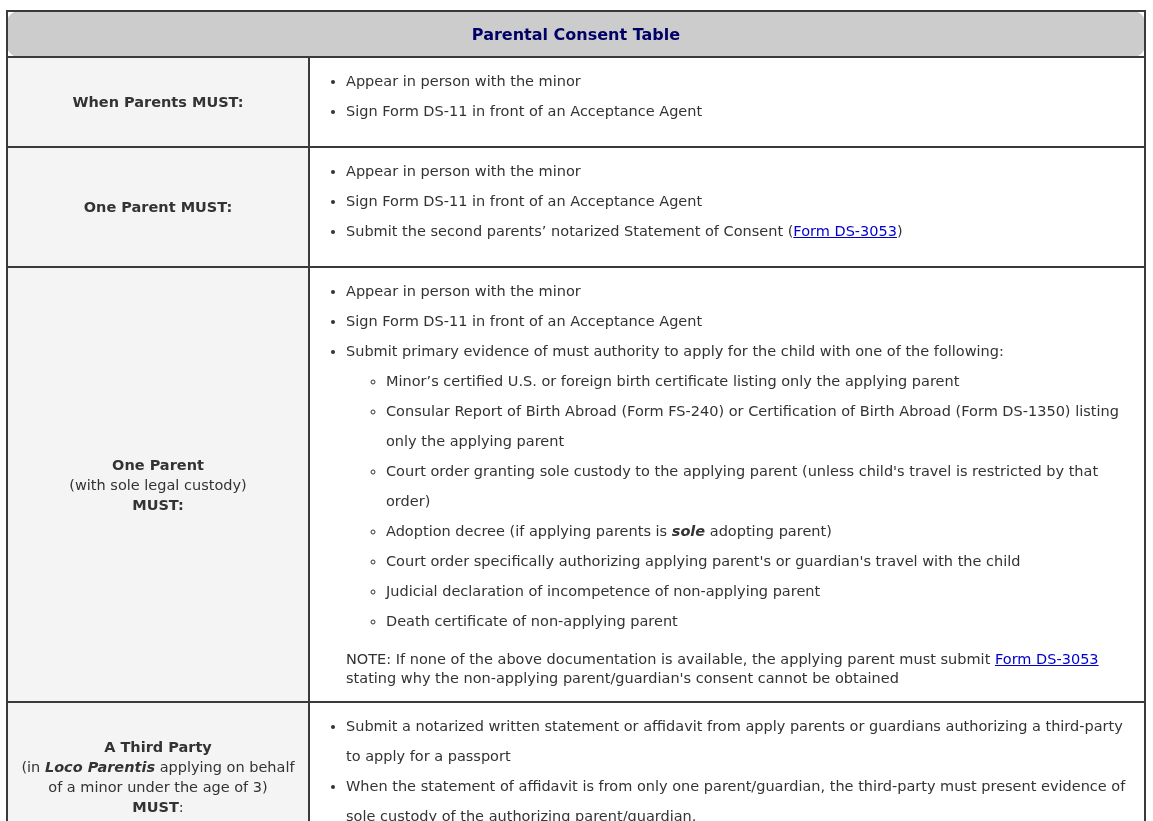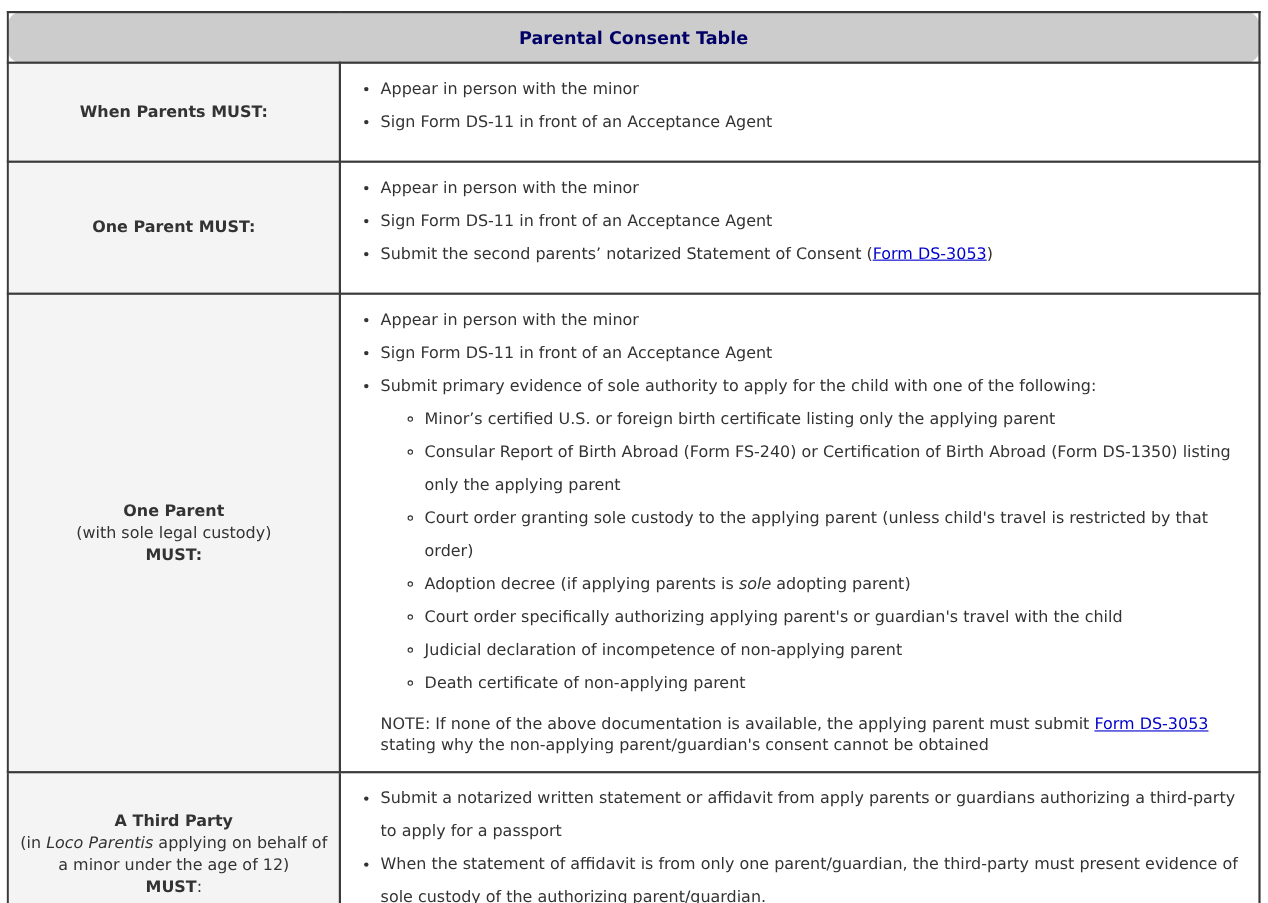--- a/index.html
+++ b/index.html
@@ -73,21 +73,21 @@
   }
   p.note {
     margin: 14px 0 4px 32px;
     line-height: 19px;
   }
   a.link {
     color: var(--link);
     text-decoration: underline;
     cursor: pointer;
   }
-  em { font-style: italic; font-weight: normal; }
+  em { font-style: italic; font-weight: bold; }
 </style>
 </head>
 <body>
 
 <table class="consent">
   <colgroup>
     <col style="width:302px">
     <col>
   </colgroup>
 
@@ -125,40 +125,40 @@
     <td class="hdr-cell">
       <div class="bold">One Parent</div>
       <div>(with sole legal custody)</div>
       <div class="bold">MUST:</div>
     </td>
     <td class="content-cell">
       <ul class="req-list">
         <li>Appear in person with the minor</li>
         <li>Sign Form DS-11 in front of an Acceptance Agent</li>
         <li>
-          <span>Submit primary evidence of sole authority to apply for the child with one of the following:</span>
+          <span>Submit primary evidence of must authority to apply for the child with one of the following:</span>
           <ul class="sub-list">
             <li>Minor’s certified U.S. or foreign birth certificate listing only the applying parent</li>
             <li>Consular Report of Birth Abroad (Form FS-240) or Certification of Birth Abroad (Form DS-1350) listing only the applying parent</li>
             <li>Court order granting sole custody to the applying parent (unless child's travel is restricted by that order)</li>
             <li><span>Adoption decree (if applying parents is </span><em>sole</em><span> adopting parent)</span></li>
             <li>Court order specifically authorizing applying parent's or guardian's travel with the child</li>
             <li>Judicial declaration of incompetence of non-applying parent</li>
             <li>Death certificate of non-applying parent</li>
           </ul>
         </li>
       </ul>
       <p class="note"><span>NOTE: If none of the above documentation is available, the applying parent must submit </span><a class="link">Form DS-3053</a><span> stating why the non-applying parent/guardian's consent cannot be obtained</span></p>
     </td>
   </tr>
 
   <tr class="r3">
     <td class="hdr-cell">
       <div class="bold">A Third Party</div>
-      <div><span>(in </span><em>Loco Parentis</em><span> applying on behalf of a minor under the age of 12)</span></div>
+      <div><span>(in </span><em>Loco Parentis</em><span> applying on behalf of a minor under the age of 3)</span></div>
       <div><span class="bold">MUST</span><span>:</span></div>
     </td>
     <td class="content-cell">
       <ul class="req-list">
         <li>Submit a notarized written statement or affidavit from apply parents or guardians authorizing a third-party to apply for a passport</li>
         <li>When the statement of affidavit is from only one parent/guardian, the third-party must present evidence of sole custody of the authorizing parent/guardian.</li>
       </ul>
     </td>
   </tr>
 </tbody>

